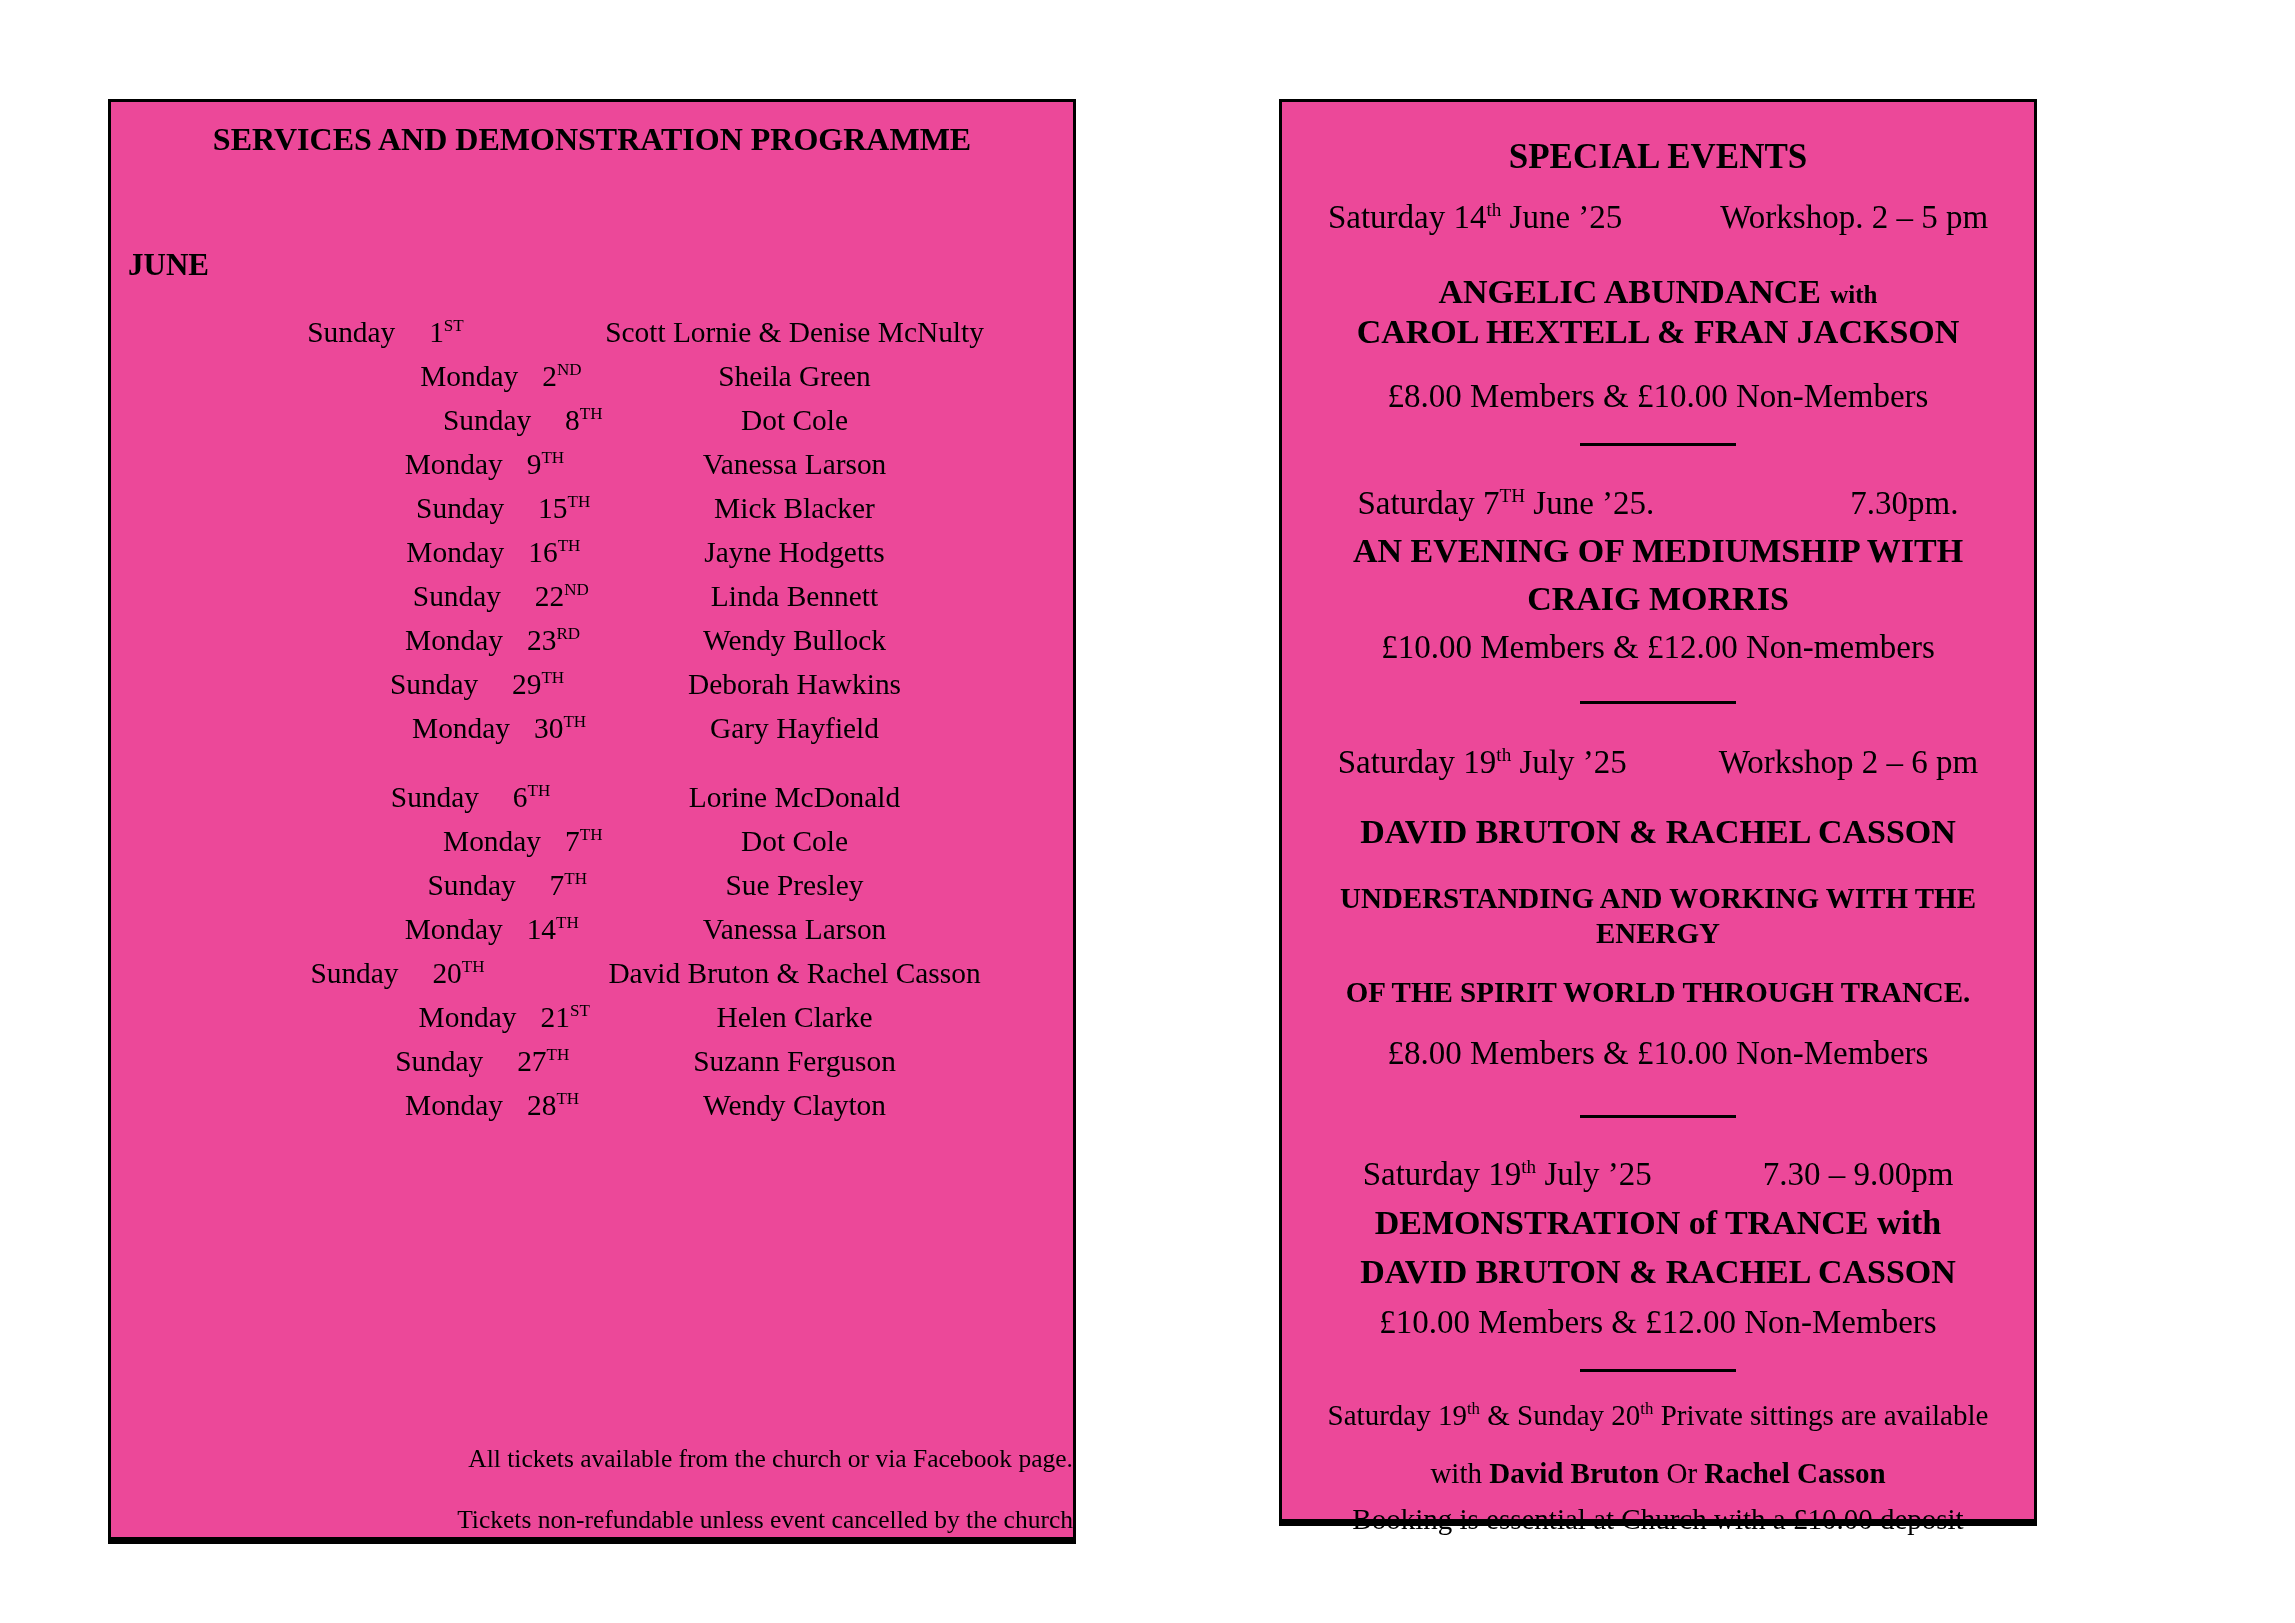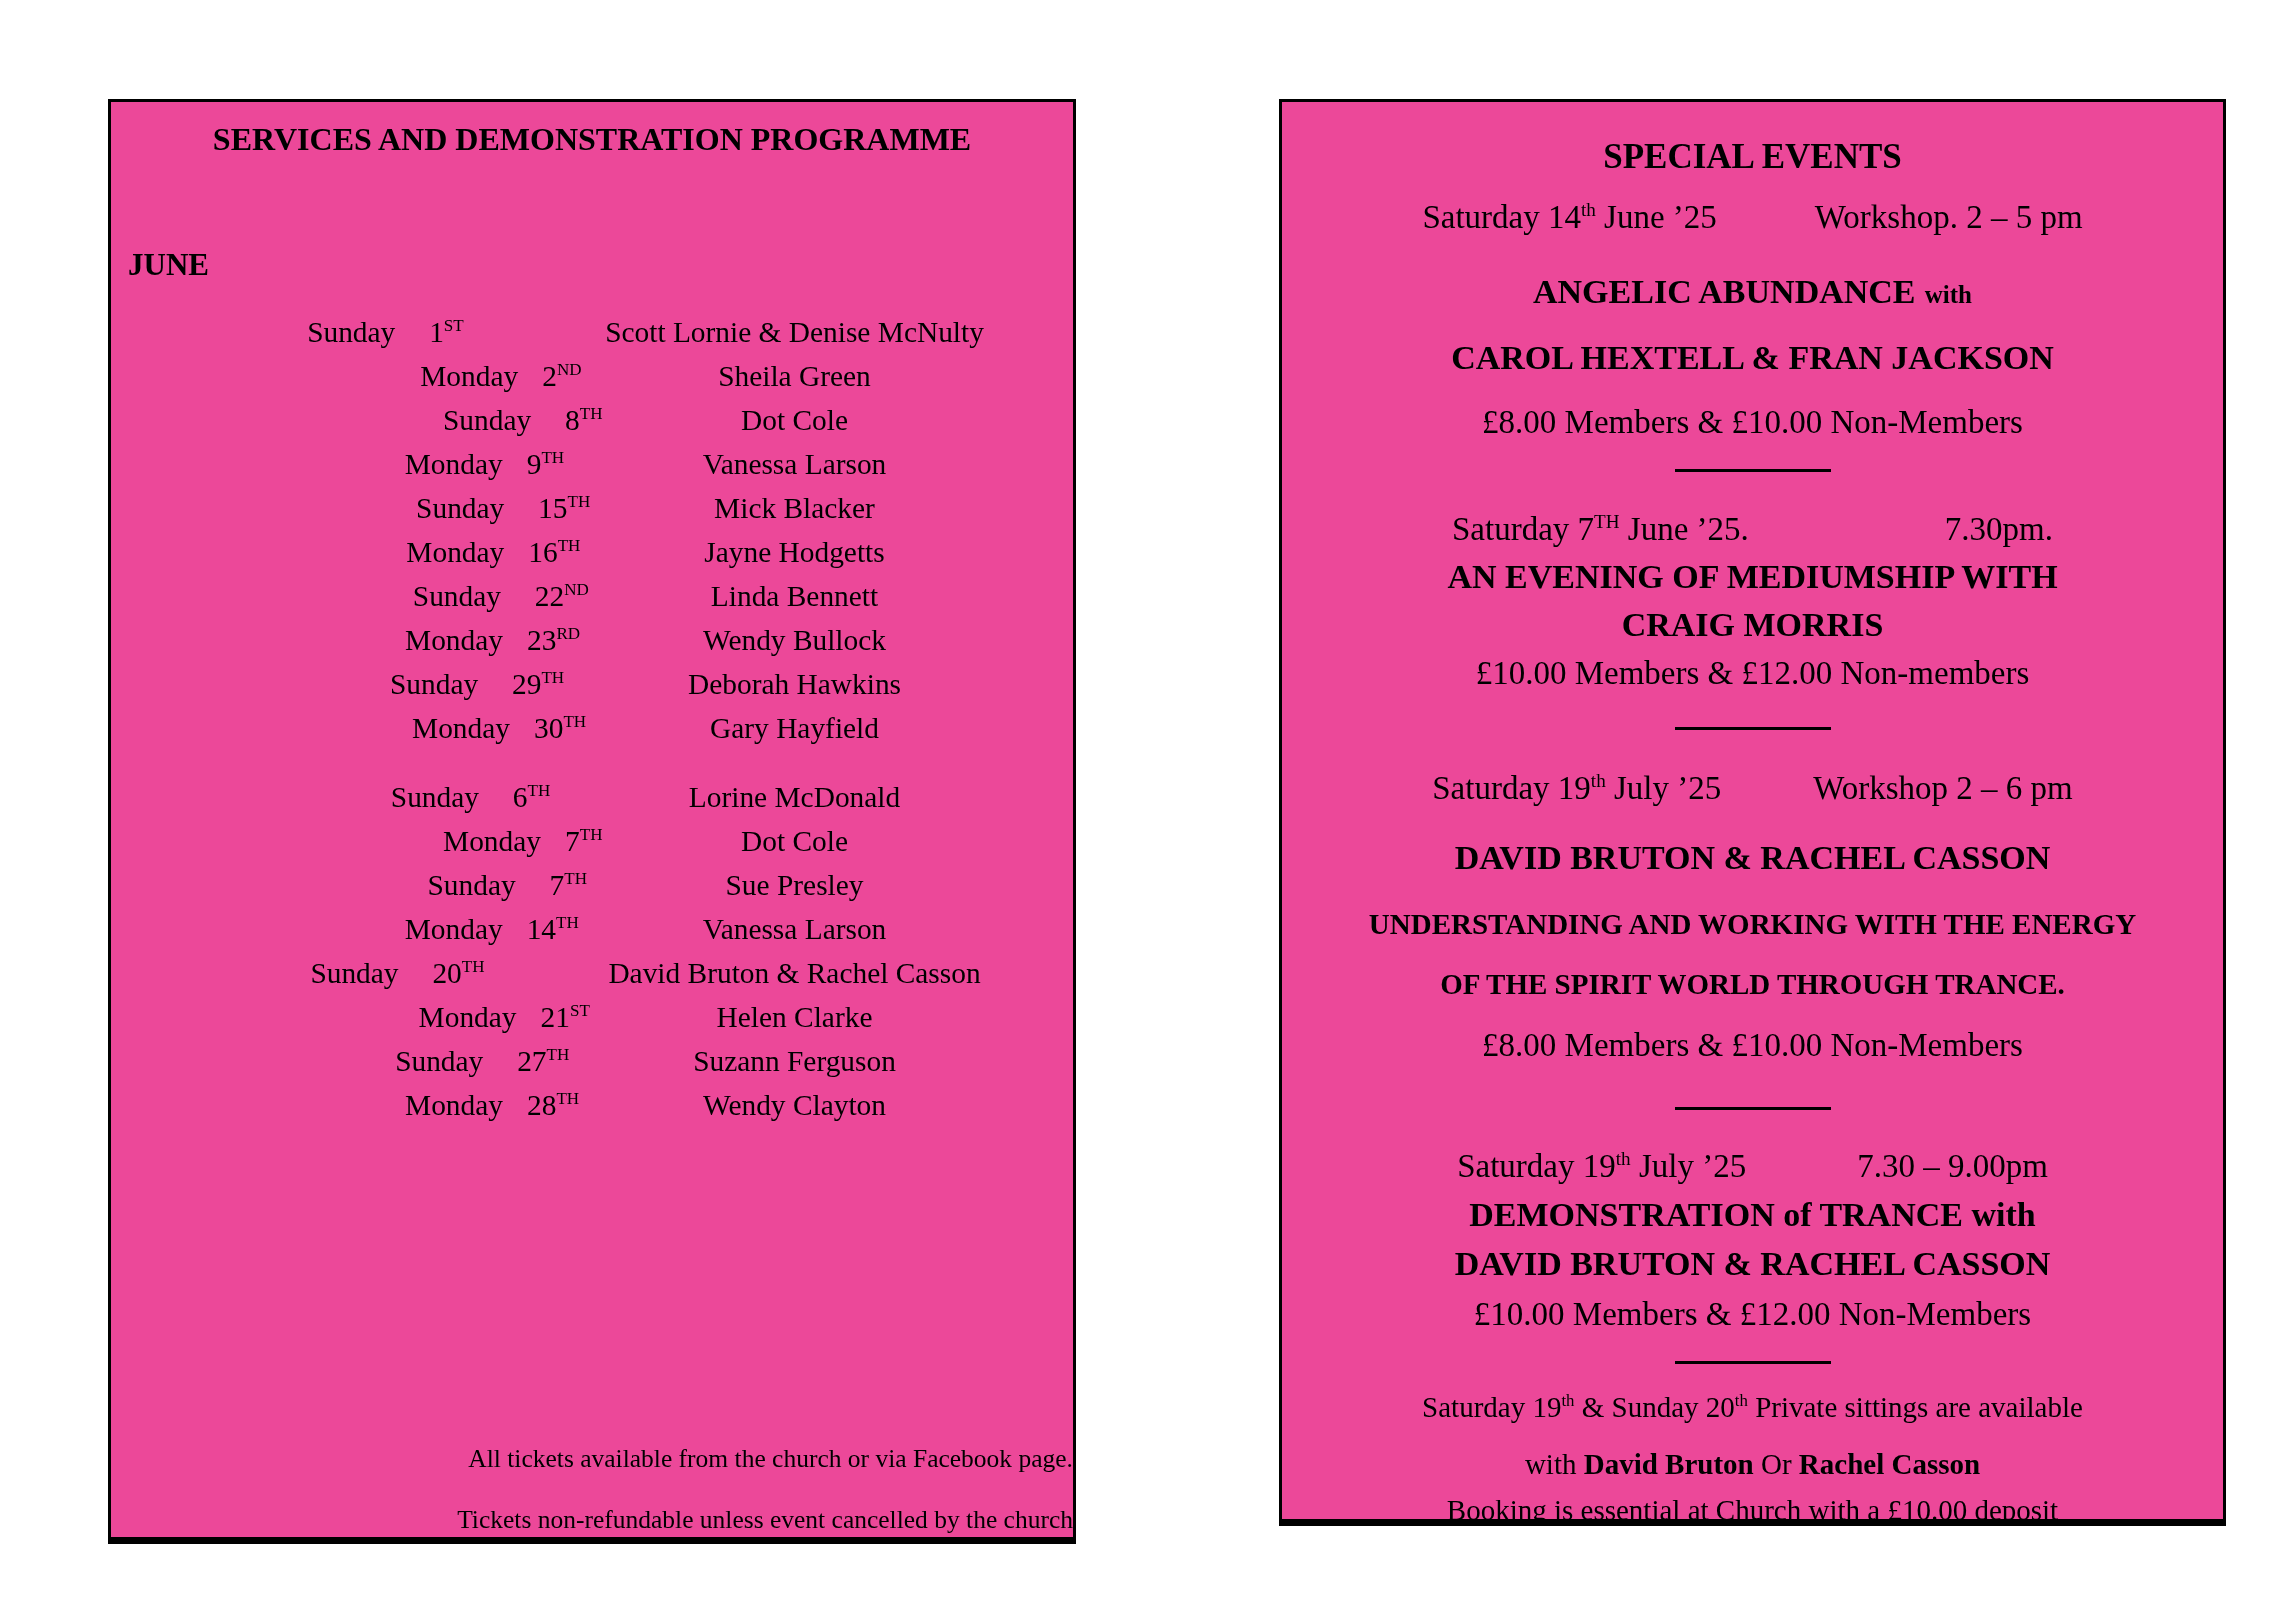--- a/index.html
+++ b/index.html
@@ -23,21 +23,21 @@
   }
   #left-panel {
     left: 108px;
     top: 99px;
     width: 968px;
     height: 1445px;
   }
   #right-panel {
     left: 1279px;
     top: 99px;
-    width: 947px;
+    width: 758px;
     height: 1427px;
     text-align: center;
   }
   .lp-title {
     margin-top: 18.3px;
     text-align: center;
     font-size: 32px;
     font-weight: bold;
     line-height: 1.2;
   }
@@ -227,21 +227,21 @@
 
 <div class="panel" id="right-panel">
   <div class="rp-title">SPECIAL EVENTS</div>
 
   <div>
     <div class="line date-line" style="margin-top:19.6px; gap:98px;">
       <span class="date-part"><span>Saturday 14</span><sup class="ord">th</sup><span> June ’25</span></span>
       <span class="time-part">Workshop. 2 – 5 pm</span>
     </div>
     <div class="line ev-bold" style="margin-top:35px;"><span>ANGELIC ABUNDANCE</span><span class="with-sm">with</span></div>
-    <div class="line ev-bold" style="margin-top:26px;">CAROL HEXTELL &amp; FRAN JACKSON</div>
+    <div class="line ev-bold" style="">CAROL HEXTELL &amp; FRAN JACKSON</div>
     <div class="line price" style="margin-top:25px;">£8.00 Members &amp; £10.00 Non-Members</div>
   </div>
   <div class="sep" style="margin-top:27.5px;"></div>
 
   <div>
     <div class="line date-line" style="margin-top:38px; gap:196px;">
       <span class="date-part"><span>Saturday 7</span><sup class="ord">TH</sup><span> June ’25.</span></span>
       <span class="time-part">7.30pm.</span>
     </div>
     <div class="line ev-bold" style="margin-top:7.9px;">AN EVENING OF MEDIUMSHIP WITH</div>

